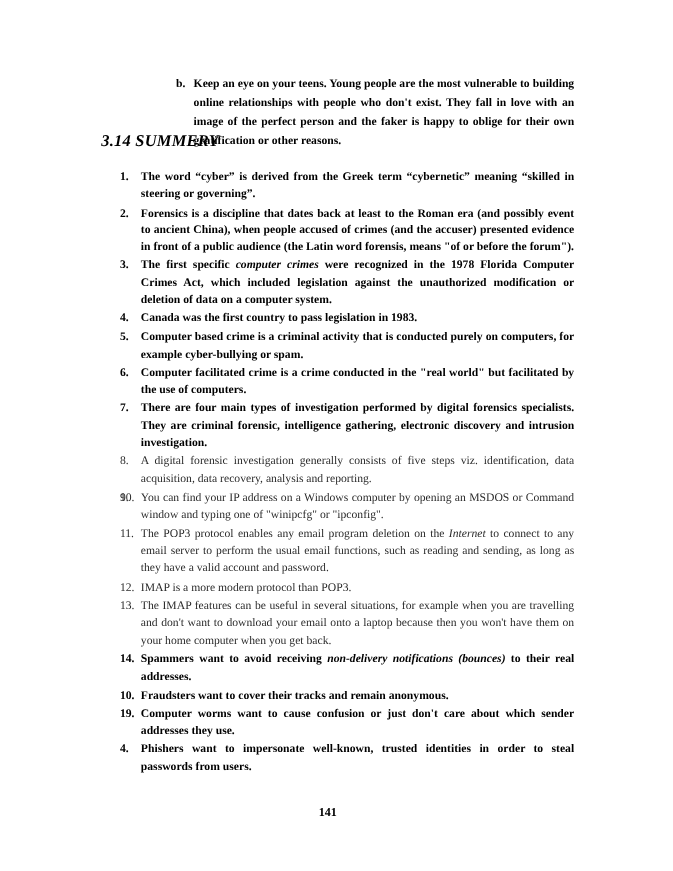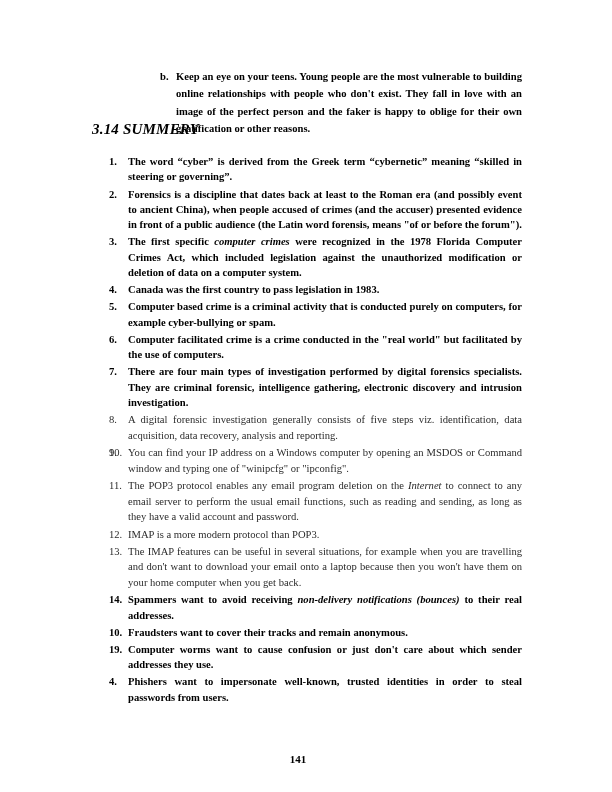--- a/index.html
+++ b/index.html
@@ -16,21 +16,21 @@
              font-weight:bold; font-style:italic; letter-spacing:0.2px; }
 
   .list { position:absolute; left:109px; top:154px; width:413px; }
   .li { position:relative; padding-left:19px; text-align:justify; font-size:10.6px; line-height:15.4px; margin-bottom:1.7px; }
   .li .num { position:absolute; left:0; top:0; }
   .li.bold { font-weight:bold; }
   .li.light { font-weight:normal; color:#2b2b2b; font-size:10.6px; line-height:15.6px; }
   .li em { font-style:italic; }
 
   .page-num { position:absolute; left:0; width:596px; top:733px; text-align:center;
-              font-size:11px; font-weight:bold;margin-top:20px; }
+              font-size:11px; font-weight:bold; }
 </style>
 </head>
 <body>
 
 <div class="page">
   <div class="sub-item">
     <span class="marker">b.</span>
     <span class="text">Keep an eye on your teens. Young people are the most vulnerable to building online relationships with people who don't exist. They fall in love with an image of the perfect person and the faker is happy to oblige for their own gratification or other reasons.</span>
   </div>
 

